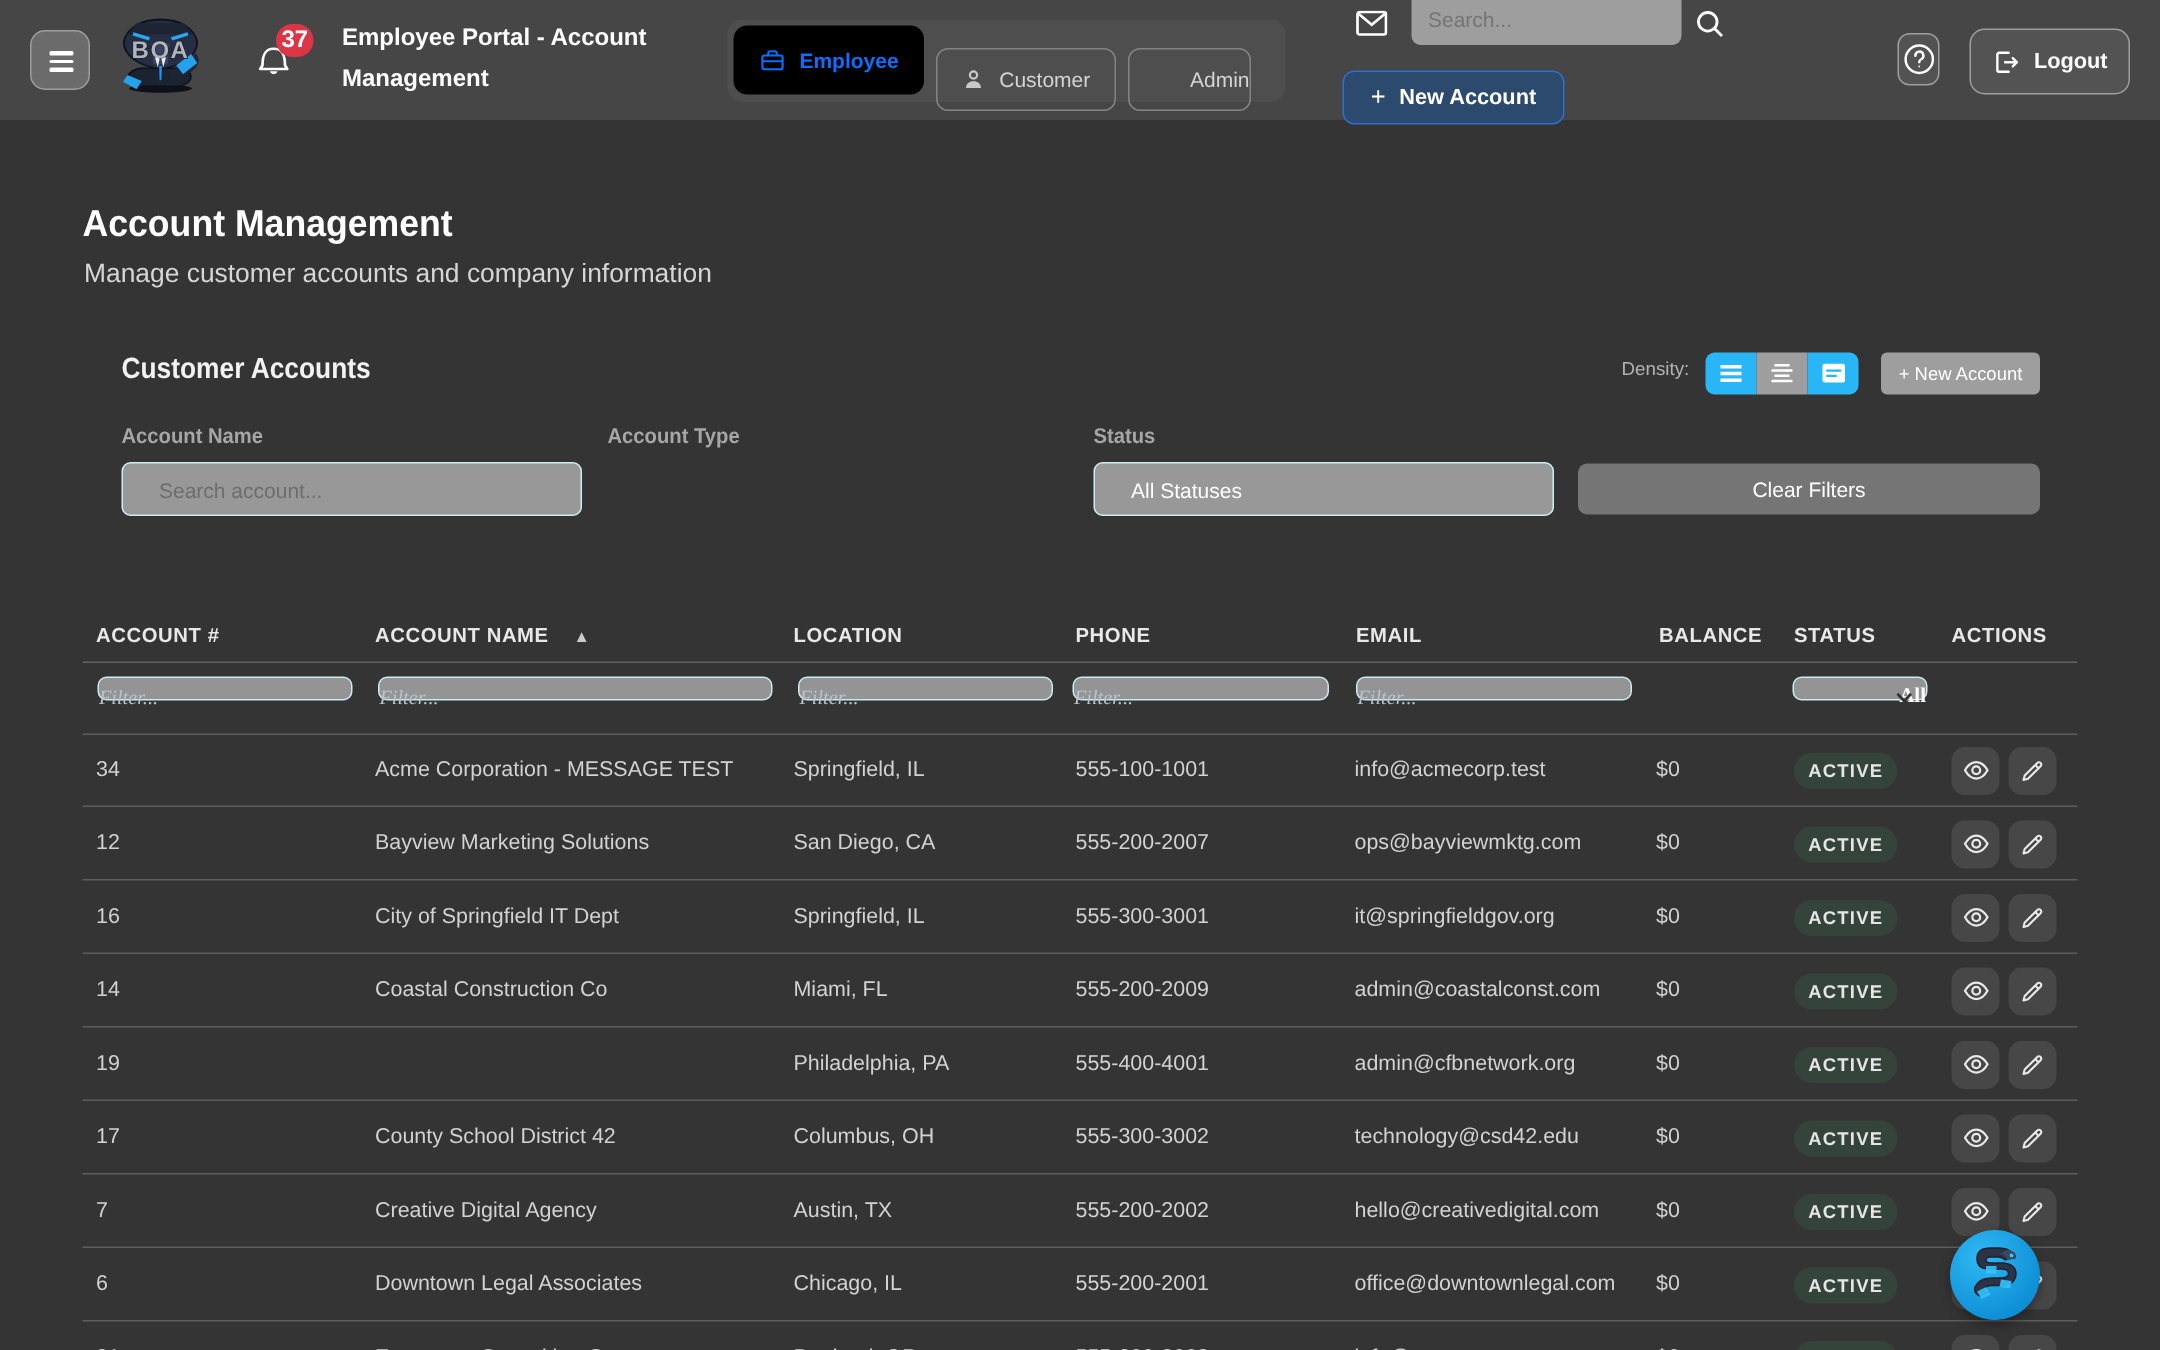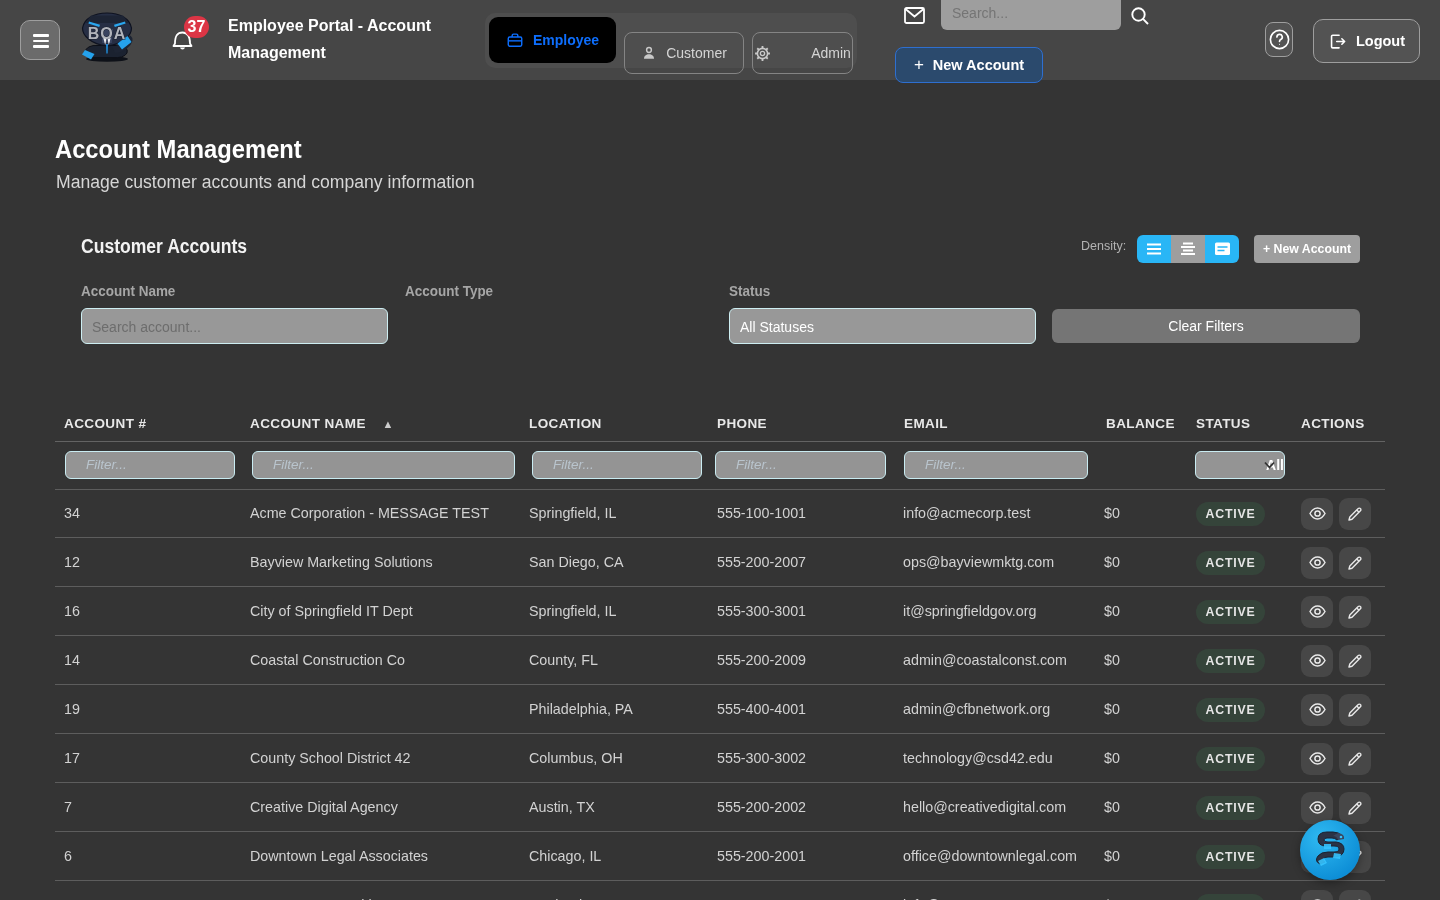--- a/index.html
+++ b/index.html
@@ -18,21 +18,21 @@
   color:#fff; font-size:16px; font-weight:bold; text-align:center; line-height:22px; }
 
 
 #tabwrap { left:485px; top:13px; width:372px; height:55px; background:#4e4e4e; border-radius:10px; }
 .tab { position:absolute; top:19px; height:42px; border:1px solid #848484; border-radius:8px;
   display:flex; align-items:center; justify-content:center; gap:9px;
   color:#d4d4d4; font-size:14px; }
 #tab-emp { left:4px; top:4px; width:127px; height:46px; background:#000000; border:none;
   color:#0d6efd; font-weight:bold; font-size:14px; border-radius:9px; }
 #tab-cus { left:139px; width:120px; }
-#tab-adm { left:267px; width:101px;gap:40px; }
+#tab-adm { left:267px; width:82px;gap:40px; }
 
 
 #search { left:941px; top:-5px; width:180px; height:35px; background:#9e9e9e; border-radius:6px;
   color:#757575; font-size:14px; line-height:37px; padding-left:11px; }
 #newacct-hdr { left:895px; top:47px; width:148px; height:36px; background:#2b4a6d;
   border:1.5px solid #2e6fd0; border-radius:8px; display:flex; align-items:center;
   justify-content:center; gap:9px; color:#fff; }
 #newacct-hdr .plus { font-size:17px; font-weight:normal; }
 #newacct-hdr .txt { font-size:14.5px; font-weight:bold; }
 #helpbtn { left:1265px; top:22px; width:28px; height:35px; border-radius:8px;
@@ -41,34 +41,34 @@
   background:#535353; border:1px solid #9e9e9e; display:flex; align-items:center;
   justify-content:center; gap:9px; color:#fff; font-size:14.5px; font-weight:bold; }
 
 
 #h1 { left:55px; top:135px; font-size:25px; font-weight:bold; color:#fff; transform:scaleX(0.95); transform-origin:left top; }
 #sub { left:56px; top:171.5px; font-size:17.6px; color:#d6d6d6; }
 #sect { left:81px; top:234.5px; font-size:19.5px; font-weight:bold; color:#f2f2f2; transform:scaleX(0.9); transform-origin:left top; }
 #density-label { left:1081px; top:239px; font-size:12.5px; color:#b3b3b3; }
 .dbtn { position:absolute; top:235px; width:34px; height:28px; }
 #newacct-sm { left:1254px; top:235px; width:106px; height:28px; background:#9e9e9e; border-radius:4px;
-  color:#fff; font-size:12.3px; font-weight:bold; text-align:center; line-height:28px; }
+  color:#fff; font-size:12.3px; font-weight:normal; text-align:center; line-height:28px; }
 .flabel { position:absolute; top:283px; font-size:14.2px; font-weight:bold; color:#a6a6a6; transform:scaleX(0.95); transform-origin:left top; }
 .finput { position:absolute; top:308px; width:307px; height:36px; background:#989898;
-  border:1.5px solid #cdeef2; border-radius:6px; font-size:14px; line-height:37px; padding-left:10px; }
+  border:1.5px solid #cdeef2; border-radius:6px; font-size:14px; line-height:37px; padding-left:24px; }
 #clearbtn { left:1052px; top:309px; width:308px; height:34px; background:#757575; border-radius:6px;
   color:#fff; font-size:14px; text-align:center; line-height:34px; }
 
 
 .th { position:absolute; top:416px; font-size:13.5px; font-weight:bold; letter-spacing:0.4px; color:#e8e8e8; }
 #thead-border { left:55px; top:441px; width:1330px; height:1px; background:#636363; }
 #filter-border { left:55px; top:489px; width:1330px; height:1px; background:#5d5d5d; }
-.tfilter { position:absolute; top:451px; height:28px; background:#949494;
+.tfilter { position:absolute; top:451px; height:16px; background:#949494;
   border:1.5px solid #c9ecf2; border-radius:6px; font-style:italic;
-  color:#b9c4cd; font-size:13.5px; line-height:26px; padding-left:20px; }
+  color:#b9c4cd; font-size:13.5px; line-height:26px; padding-left:0;font-family:Liberation Serif, serif; }
 .row { position:absolute; left:55px; width:1330px; height:49px; border-bottom:1px solid #5d5d5d; }
 .cell { position:absolute; top:0; height:48px; line-height:48px; font-size:14.3px; color:#d2d2d2;
   white-space:nowrap; }
 .c1 { left:9px; } .c2 { left:195px; } .c3 { left:474px; } .c4 { left:662px; }
 .c5 { left:848px; } .c6 { left:1049px; }
 .badge { position:absolute; left:1141px; top:12.5px; width:69px; height:24px; border-radius:12px;
   background:#35443a; color:#e5e5e5; font-size:12.3px; font-weight:bold; letter-spacing:0.8px;
   text-align:center; line-height:24px; }
 .act { position:absolute; top:8.5px; width:32px; height:32px; border-radius:9px; background:#474747;
   display:flex; align-items:center; justify-content:center; }
@@ -287,21 +287,21 @@
         <div class="act pen">
           <svg width="16" height="16" viewBox="0 0 16 16">
             <path d="M2 14 L2.8 11 L11.2 2.6 a1.5 1.5 0 0 1 2.2 0 a1.5 1.5 0 0 1 0 2.2 L5 13.2 L2 14 Z" fill="none" stroke="#e9e9e9" stroke-width="1.4" stroke-linejoin="round"></path>
             <path d="M9.8 4 l2.2 2.2" stroke="#e9e9e9" stroke-width="1.4"></path>
           </svg>
         </div>
       </div>
       <div class="row" style="top:636px">
         <div class="cell c1">14</div>
         <div class="cell c2">Coastal Construction Co</div>
-        <div class="cell c3">County, FL</div>
+        <div class="cell c3">Miami, FL</div>
         <div class="cell c4">555-200-2009</div>
         <div class="cell c5">admin@coastalconst.com</div>
         <div class="cell c6">$0</div>
         <div class="badge">ACTIVE</div>
         <div class="act eye">
           <svg width="17" height="13" viewBox="0 0 17 13">
             <path d="M1 6.5 C3.2 2.5 5.6 1 8.5 1 s5.3 1.5 7.5 5.5 C13.8 10.5 11.4 12 8.5 12 S3.2 10.5 1 6.5 Z" fill="none" stroke="#e9e9e9" stroke-width="1.5"></path>
             <circle cx="8.5" cy="6.5" r="2.6" fill="none" stroke="#e9e9e9" stroke-width="1.5"></circle>
           </svg>
         </div>

